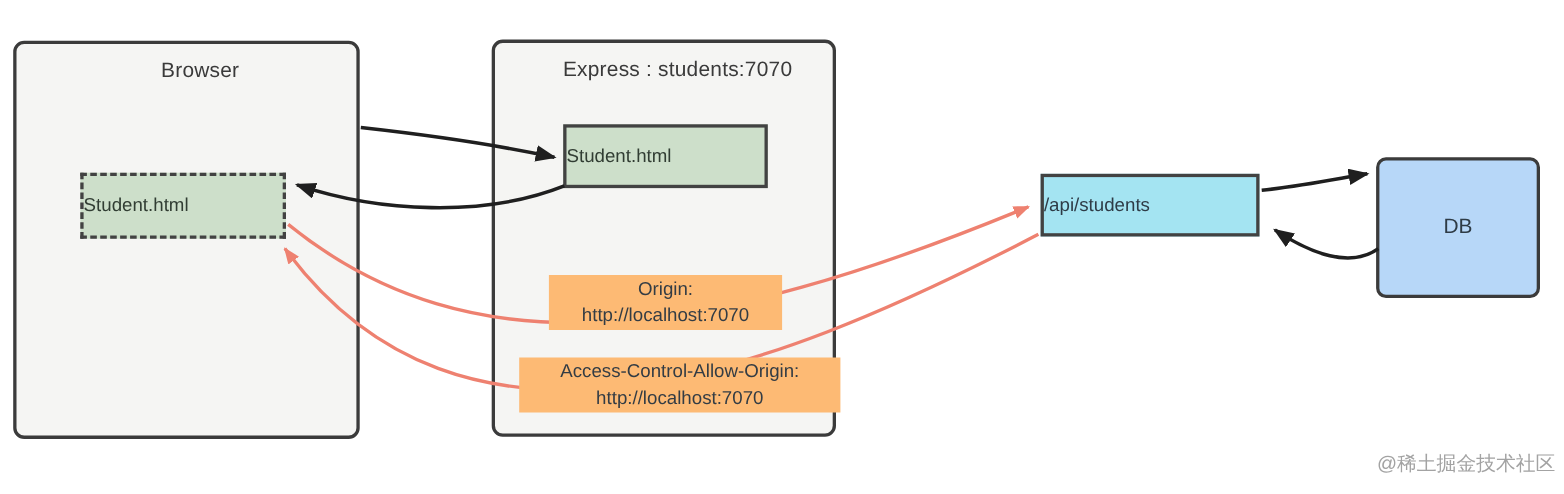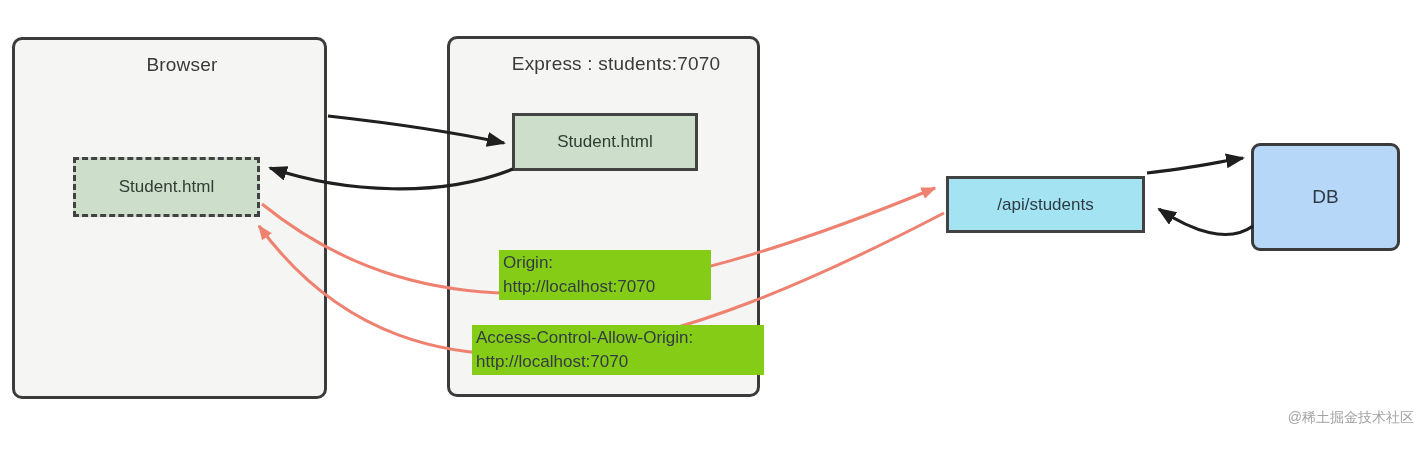--- a/index.html
+++ b/index.html
@@ -28,58 +28,58 @@
     position:absolute;
     top:14px;left:0;width:100%;
     text-align:center;
     font-size:19px;
     color:var(--text-dark);
     letter-spacing:.2px;
     padding-left:25px;
   }
   .node{
     position:absolute;
-    display:flex;align-items:center;justify-content:center;
+    display:flex;align-items:center;
     font-size:17px;color:#313d33;
     border:3px solid #424242;
     z-index:1;
   }
   .node-green{background:var(--green-fill);}
   .node-cyan{background:var(--cyan-fill);color:#2e3b46;}
   .node-dashed{border-style:dashed;}
   .db-box{
     position:absolute;
-    left:1251px;top:143px;width:149px;height:108px;
+    left:1251px;top:143px;width:149px;height:128px;
     background:var(--blue-fill);
     border:3px solid var(--box-border);
     border-radius:9px;
     display:flex;align-items:center;justify-content:center;
     font-size:19px;color:#2e3b46;
     z-index:1;
   }
 
   .arrow-layer{position:absolute;left:0;top:0;width:1422px;height:449px;z-index:2;pointer-events:none;}
 
   .flow-label{
     position:absolute;
-    background:#84cc16;
-    text-align:left;
+    background:#fdba74;
+    text-align:center;
     font-size:17px;
     line-height:24px;
     color:#333c44;
     padding:1px 4px;
     z-index:3;
   }
   .flow-label.origin{left:499px;top:250px;width:212px;}
   .flow-label.acao{left:472px;top:325px;width:292px;}
 
   .watermark{
     position:absolute;
     right:8px;top:409px;
-    font-size:14px;
+    font-size:18px;
     color:var(--watermark);
     z-index:1;
   }
 </style>
 </head>
 <body>
 
 <div class="canvas">
 
   <div class="server-box" style="left:12px;top:37px;width:315px;height:362px;">
@@ -89,21 +89,21 @@
     <span>Student.html</span>
   </div>
 
   <div class="server-box" style="left:447px;top:36px;width:313px;height:361px;">
     <div class="server-title">Express : students:7070</div>
   </div>
   <div class="node node-green" style="left:512px;top:113px;width:186px;height:58px;">
     <span>Student.html</span>
   </div>
 
-  <div class="node node-cyan" style="left:946px;top:176px;width:199px;height:57px;">
+  <div class="node node-cyan" style="left:946px;top:158px;width:199px;height:57px;">
     <span>/api/students</span>
   </div>
 
   <div class="db-box">
     <span>DB</span>
   </div>
 
   <svg class="arrow-layer" viewBox="0 0 1422 449" xmlns="http://www.w3.org/2000/svg">
     <defs>
       <marker id="head-black" markerUnits="userSpaceOnUse" markerWidth="22" markerHeight="17" refX="17" refY="7.5" orient="auto">

